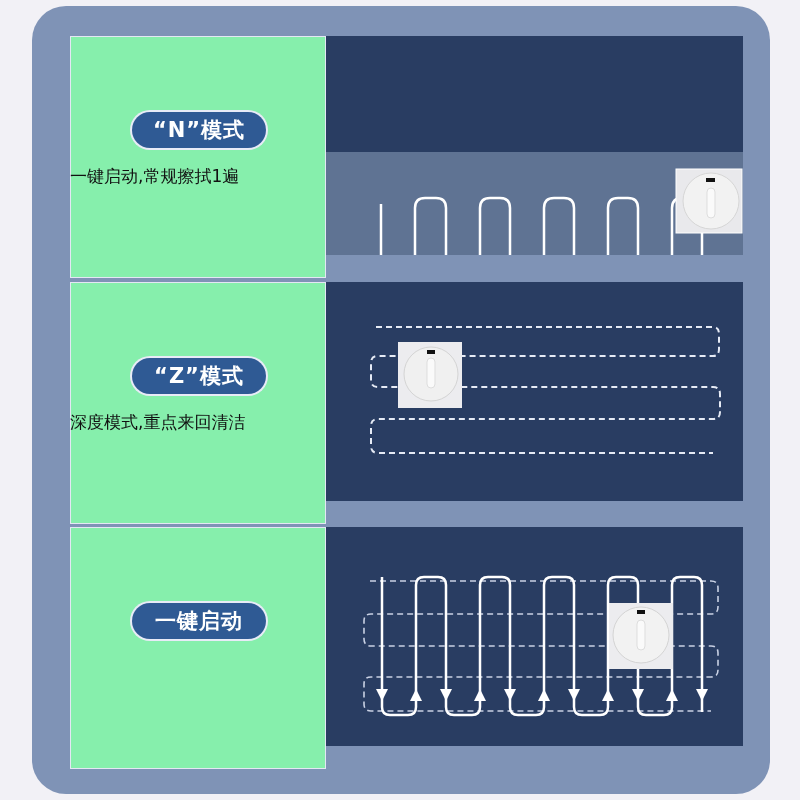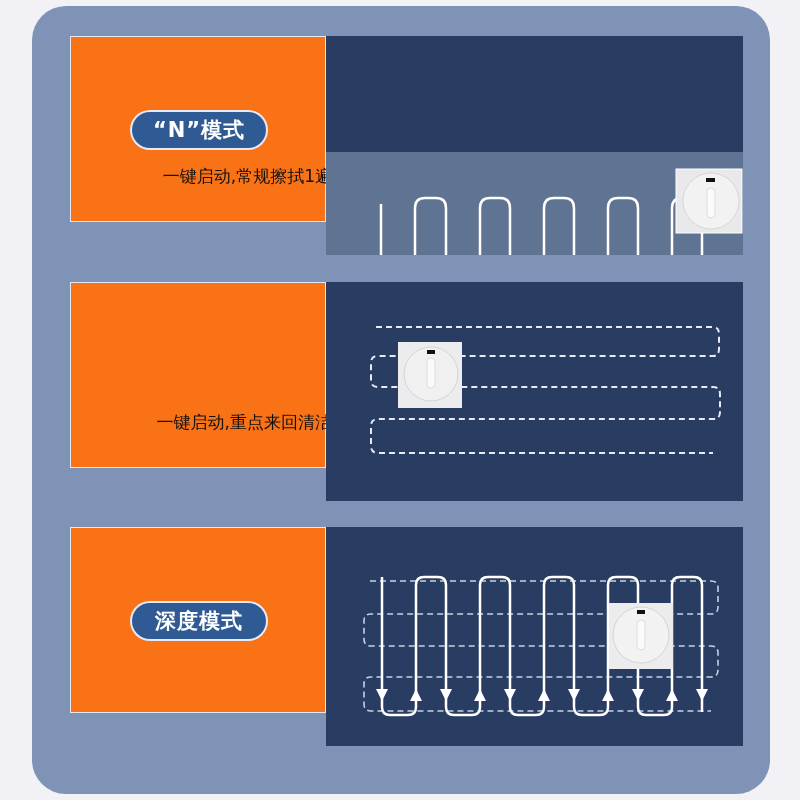--- a/index.html
+++ b/index.html
@@ -1,26 +1,26 @@
 <!DOCTYPE html>
 <html><head>
 <meta charset="utf-8">
 <style>
   html, body { margin:0; padding:0; }
   body { width:800px; height:800px; background:#f2f1f6; position:relative; overflow:hidden;
          font-family: "DejaVu Sans", "Liberation Sans", sans-serif; }
   .frame { position:absolute; left:32px; top:6px; width:738px; height:788px;
            background:#7f93b6; border-radius:34px; }
-  .left { position:absolute; left:70px; width:256px; height:186px; background:#f97316;
+  .left { position:absolute; left:70px; width:256px; height:242px; background:#86efac;
           box-shadow: inset 0 0 0 1px #e4e7f4; }
   .right { position:absolute; left:326px; width:417px; height:219px; background:#293d62; overflow:hidden; }
   .pill { position:absolute; left:62px; top:76px; width:134px; height:36px; border-radius:18px;
           background:#2f5a94; box-shadow:0 0 0 2px #e8ebf7; color:#fff; font-size:21px; font-weight:bold;
           display:flex; align-items:center; justify-content:center; letter-spacing:1px; }
-  .desc { position:absolute; left:6px; width:256px; text-align:right; color:#111; font-size:17px; line-height:25px; }
+  .desc { position:absolute; left:0; width:256px; text-align:left; color:#111; font-size:17px; line-height:25px; }
   .strip { position:absolute; left:0; top:116px; width:420px; height:131px; background:#5f7393; }
   svg { position:absolute; left:0; top:0; }
 </style>
 </head>
 <body>
 
 <div class="frame"></div>
 
 <div class="left" style="top:36px">
   <div class="pill">“N”模式</div>
@@ -52,36 +52,37 @@
     <g>
       <rect x="350" y="133" width="66" height="64" fill="#e9e9ec" stroke="#fff" stroke-width="1"></rect>
       <circle cx="385" cy="165" r="28" fill="#f2f2f2" stroke="#d6d6d6"></circle>
       <rect x="380" y="142" width="9" height="4" fill="#111"></rect>
       <rect x="381" y="152" width="8" height="30" rx="4" fill="#fafafa" stroke="#ddd"></rect>
     </g>
   </svg>
 </div>
 
 <div class="left" style="top:282px">
-  <div class="desc" style="top:128px">一键启动,重点来回清洁</div>
+  <div class="pill">“Z”模式</div>
+  <div class="desc" style="top:128px">深度模式,重点来回清洁</div>
 </div>
 <div class="right" style="top:282px">
   <svg width="417" height="219" viewBox="0 0 417 219">
     <path d="M50 45 H387 Q393 45 393 52 V67 Q393 74 387 74 H52 Q45 74 45 81 V98 Q45 105 52 105 H387 Q394 105 394 112 V130 Q394 137 387 137 H52 Q45 137 45 144 V164 Q45 171 52 171 H387" stroke="#e6ebf5" stroke-width="2" stroke-dasharray="6 4" fill="none"></path>
     <g>
       <rect x="72" y="60" width="64" height="66" fill="#ececef"></rect>
       <circle cx="105" cy="92" r="27" fill="#f0f0f0" stroke="#d4d4d4"></circle>
       <rect x="101" y="68" width="8" height="4" fill="#111"></rect>
       <rect x="101" y="76" width="8" height="30" rx="4" fill="#fafafa" stroke="#ddd"></rect>
     </g>
   </svg>
 </div>
 
 <div class="left" style="top:527px">
-  <div class="pill">深度模式</div>
+  <div class="pill">一键启动</div>
 </div>
 <div class="right" style="top:527px">
   <svg width="417" height="219" viewBox="0 0 417 219">
     <path d="M44 54 H385 Q392 54 392 61 V80 Q392 87 385 87 H45 Q38 87 38 94 V112 Q38 119 45 119 H385 Q392 119 392 126 V143 Q392 150 385 150 H45 Q38 150 38 157 V177 Q38 184 45 184 H385" stroke="#c9d1e4" stroke-width="1.6" stroke-dasharray="6 4" fill="none"></path>
     <g stroke="#fff" stroke-width="2.5" fill="none">
       <path d="M56 50 V180 Q56 188 64 188 H82 Q90 188 90 180 V58 Q90 50 98 50 H112 Q120 50 120 58 V180 Q120 188 128 188 H146 Q154 188 154 180 V58 Q154 50 162 50 H176 Q184 50 184 58 V180 Q184 188 192 188 H210 Q218 188 218 180 V58 Q218 50 226 50 H240 Q248 50 248 58 V180 Q248 188 256 188 H274 Q282 188 282 180 V58 Q282 50 290 50 H304 Q312 50 312 58 V180 Q312 188 320 188 H338 Q346 188 346 180 V58 Q346 50 354 50 H368 Q376 50 376 58 V185"></path>
     </g>
     <g fill="#fff">
       <polygon points="50,162 62,162 56,174"></polygon>
       <polygon points="84,174 96,174 90,162"></polygon>

